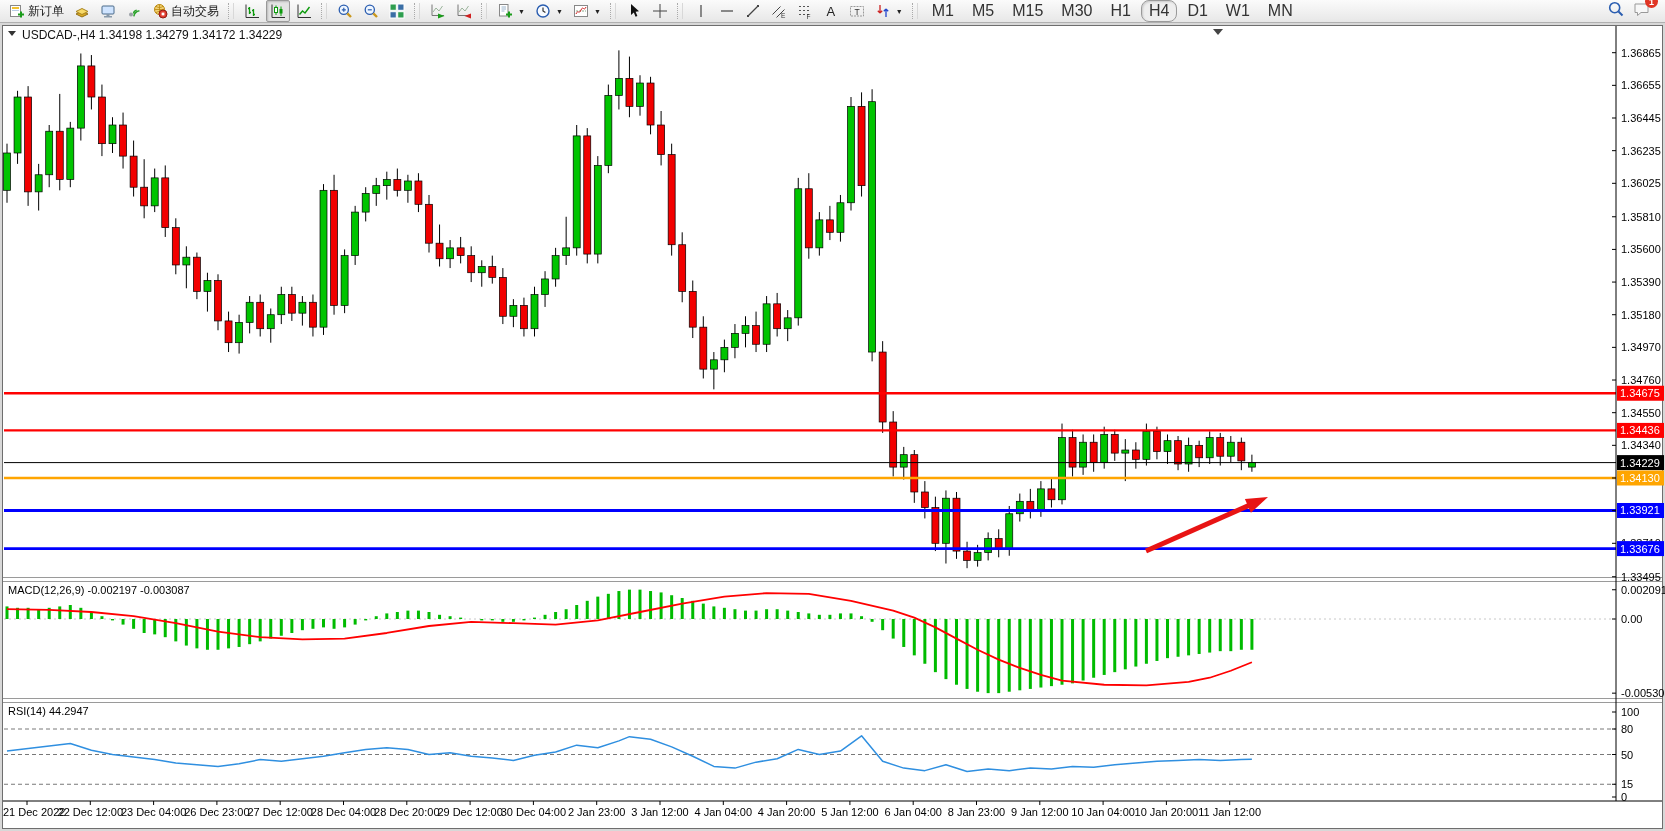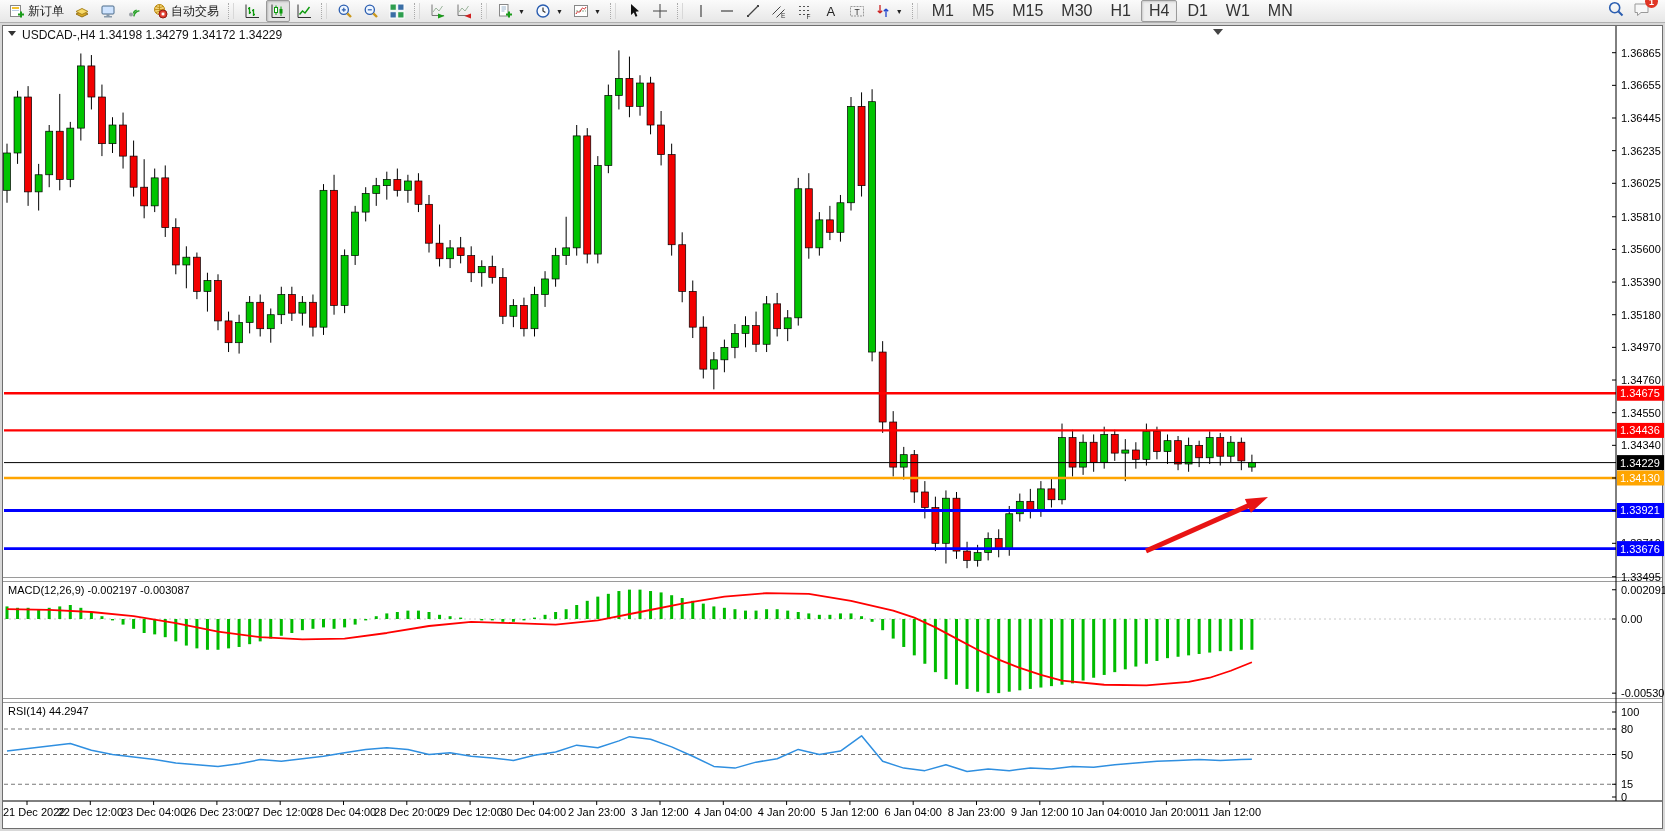--- a/index.html
+++ b/index.html
@@ -5,21 +5,21 @@
   html,body{margin:0;padding:0;width:1665px;height:831px;overflow:hidden;background:#dcdcdc;
     font-family:"Liberation Sans","DejaVu Sans",sans-serif;}
   .toolbar{position:absolute;left:0;top:0;width:1665px;height:23px;box-sizing:border-box;
     display:flex;align-items:center;background:linear-gradient(#fbfbfb,#e7e7e7);
     border-bottom:1px solid #b0b0b0;padding:0 4px;}
   .tbtn{height:20px;display:flex;align-items:center;gap:3px;padding:0 3px;margin:0 1px;
     border:1px solid transparent;border-radius:2px;font-size:12px;color:#1a1a1a;cursor:default;}
   .tbtn.active{background:#e3e3e3;border-color:#999;box-shadow:inset 1px 1px 2px rgba(0,0,0,.18);}
   .tbtn svg{display:block;}
   .tf{font-size:16px;color:#333;padding:0 7px;font-weight:400;}
-  .tf.active{background:#eeeeee;border-color:#9a9a9a;box-shadow:inset 1px 1px 2px rgba(0,0,0,.15);}
+  .tf.active{background:#eeeeee;border-color:#9a9a9a;box-shadow:inset 1px 1px 2px rgba(0,0,0,.15);border-radius:8px;}
   .grip{width:4px;height:16px;border-left:1px dotted #aaa;border-right:1px solid #d8d8d8;margin:0 5px 0 4px;}
   .caret{font-size:7px;color:#222;margin-left:2px;}
   .tb-right{margin-left:auto;display:flex;align-items:center;gap:8px;padding-right:10px;}
   .chatwrap{position:relative;}
   .badge{position:absolute;top:-5px;right:-7px;background:#e03524;color:#fff;border-radius:50%;
     width:13px;height:13px;font-size:9px;font-weight:bold;display:flex;align-items:center;justify-content:center;}
   .chart-window{position:absolute;left:0;top:23px;width:1665px;height:808px;}
   svg text{font-family:"Liberation Sans","DejaVu Sans",sans-serif;}
 </style>
 </head>

